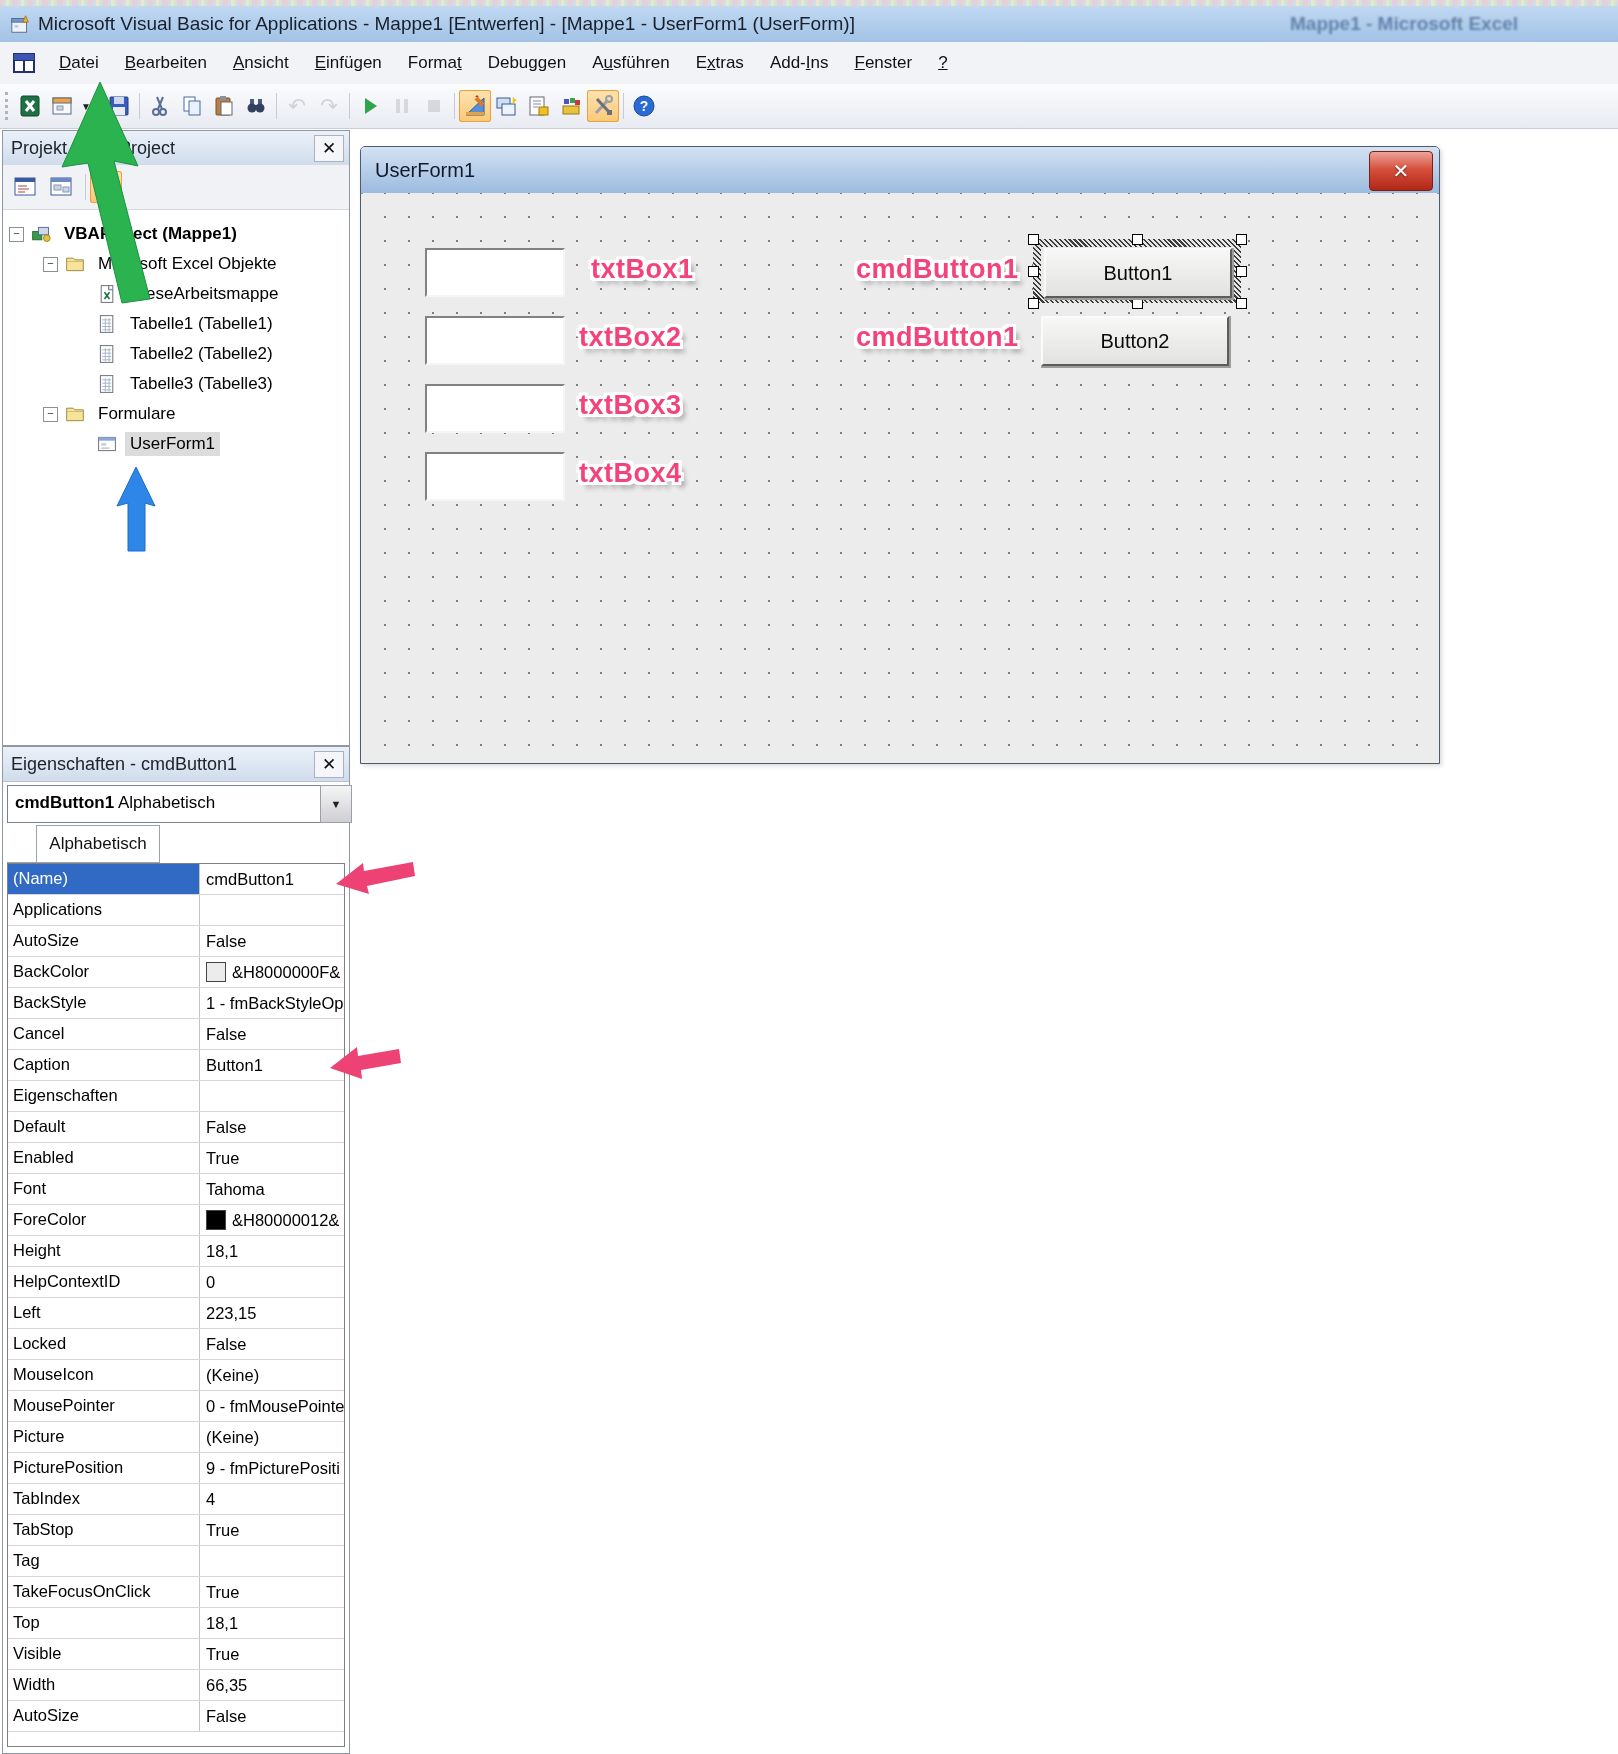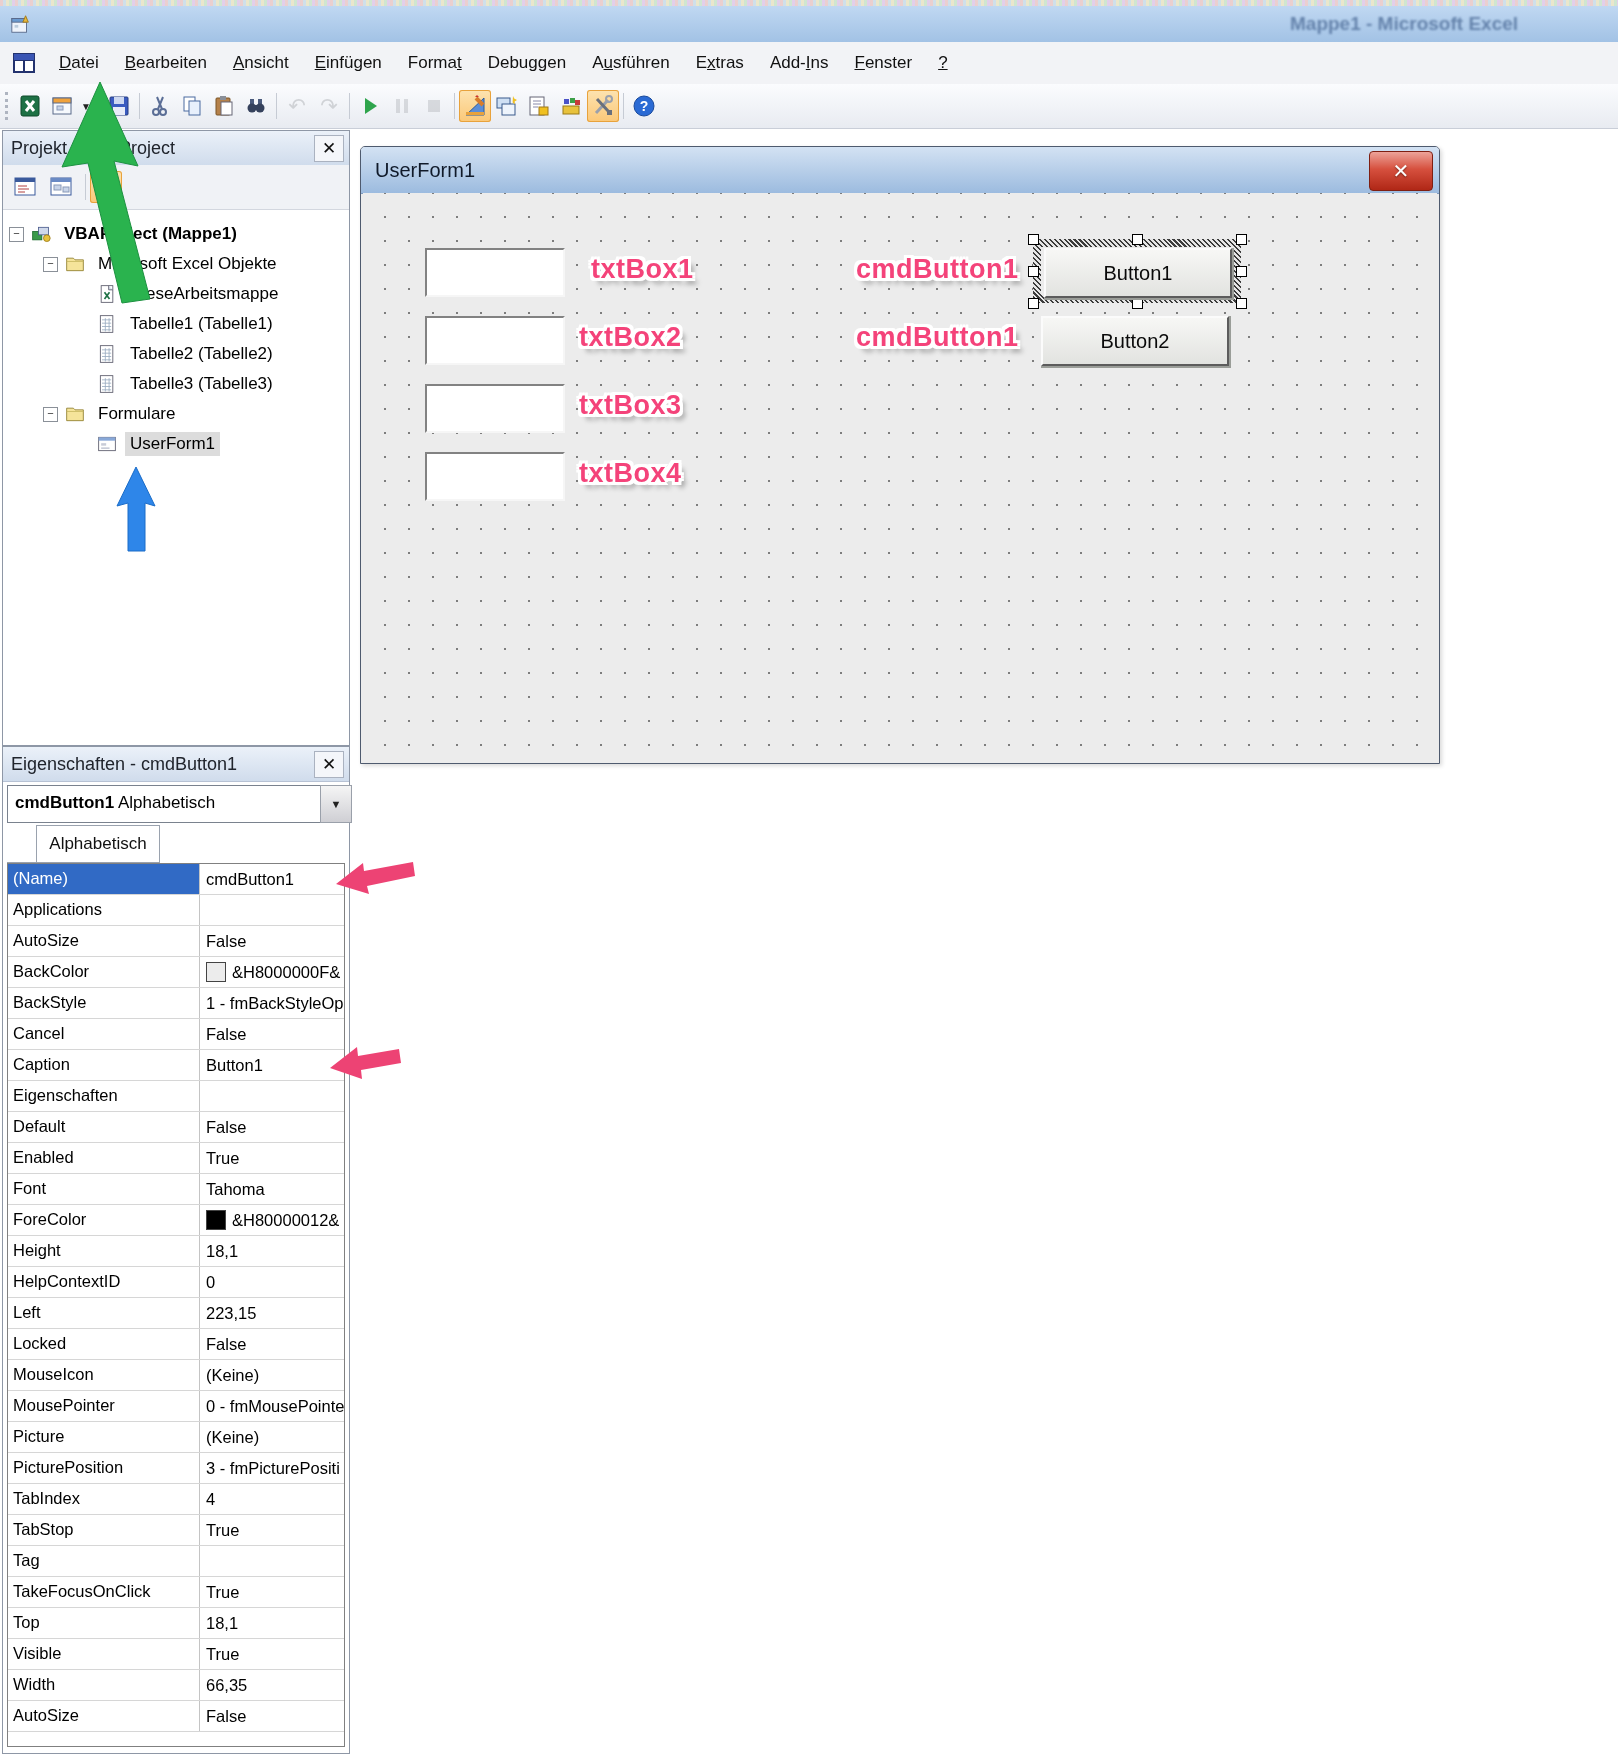--- a/index.html
+++ b/index.html
@@ -103,20 +103,21 @@
 
 <div id="titlebar" class="abs">
   <span class="abs" style="left:10px;top:7px;">
     <svg width="22" height="22" viewBox="0 0 24 24">
         <rect x="2" y="6" width="16" height="15" fill="#eef3fb" stroke="#5a6a8a"></rect>
         <rect x="2" y="6" width="16" height="4" fill="#6a9ad0" stroke="#5a6a8a"></rect>
         <rect x="5" y="13" width="4" height="3" fill="#bcd"></rect>
         <path d="M17 3l3 7h-6z" fill="#e8b83c" stroke="#a07818"></path>
       </svg>
   </span>
+  <span id="app-title" class="abs">Microsoft Visual Basic for Applications - Mappe1 [Entwerfen] - [Mappe1 - UserForm1 (UserForm)]</span>
   <span id="ghost-title" class="abs">Mappe1 - Microsoft Excel</span>
 </div>
 
 <div id="menubar" class="abs">
   <span class="abs" style="left:12px;top:9px;">
     <svg width="24" height="24" viewBox="0 0 24 24">
         <rect x="2" y="3" width="20" height="18" fill="#fff" stroke="#23326e" stroke-width="2"></rect>
         <path d="M2 9h20M12 9v12" stroke="#23326e" stroke-width="2"></path>
         <rect x="2" y="3" width="20" height="6" fill="#3a55b4"></rect>
       </svg>
@@ -506,21 +507,21 @@
       </div>
       <div class="prow">
         <div class="pname">Picture</div>
         <div class="pval">
           <span>(Keine)</span>
         </div>
       </div>
       <div class="prow">
         <div class="pname">PicturePosition</div>
         <div class="pval">
-          <span>3 - fmPicturePositi</span>
+          <span>9 - fmPicturePositi</span>
         </div>
       </div>
       <div class="prow">
         <div class="pname">TabIndex</div>
         <div class="pval">
           <span>4</span>
         </div>
       </div>
       <div class="prow">
         <div class="pname">TabStop</div>

